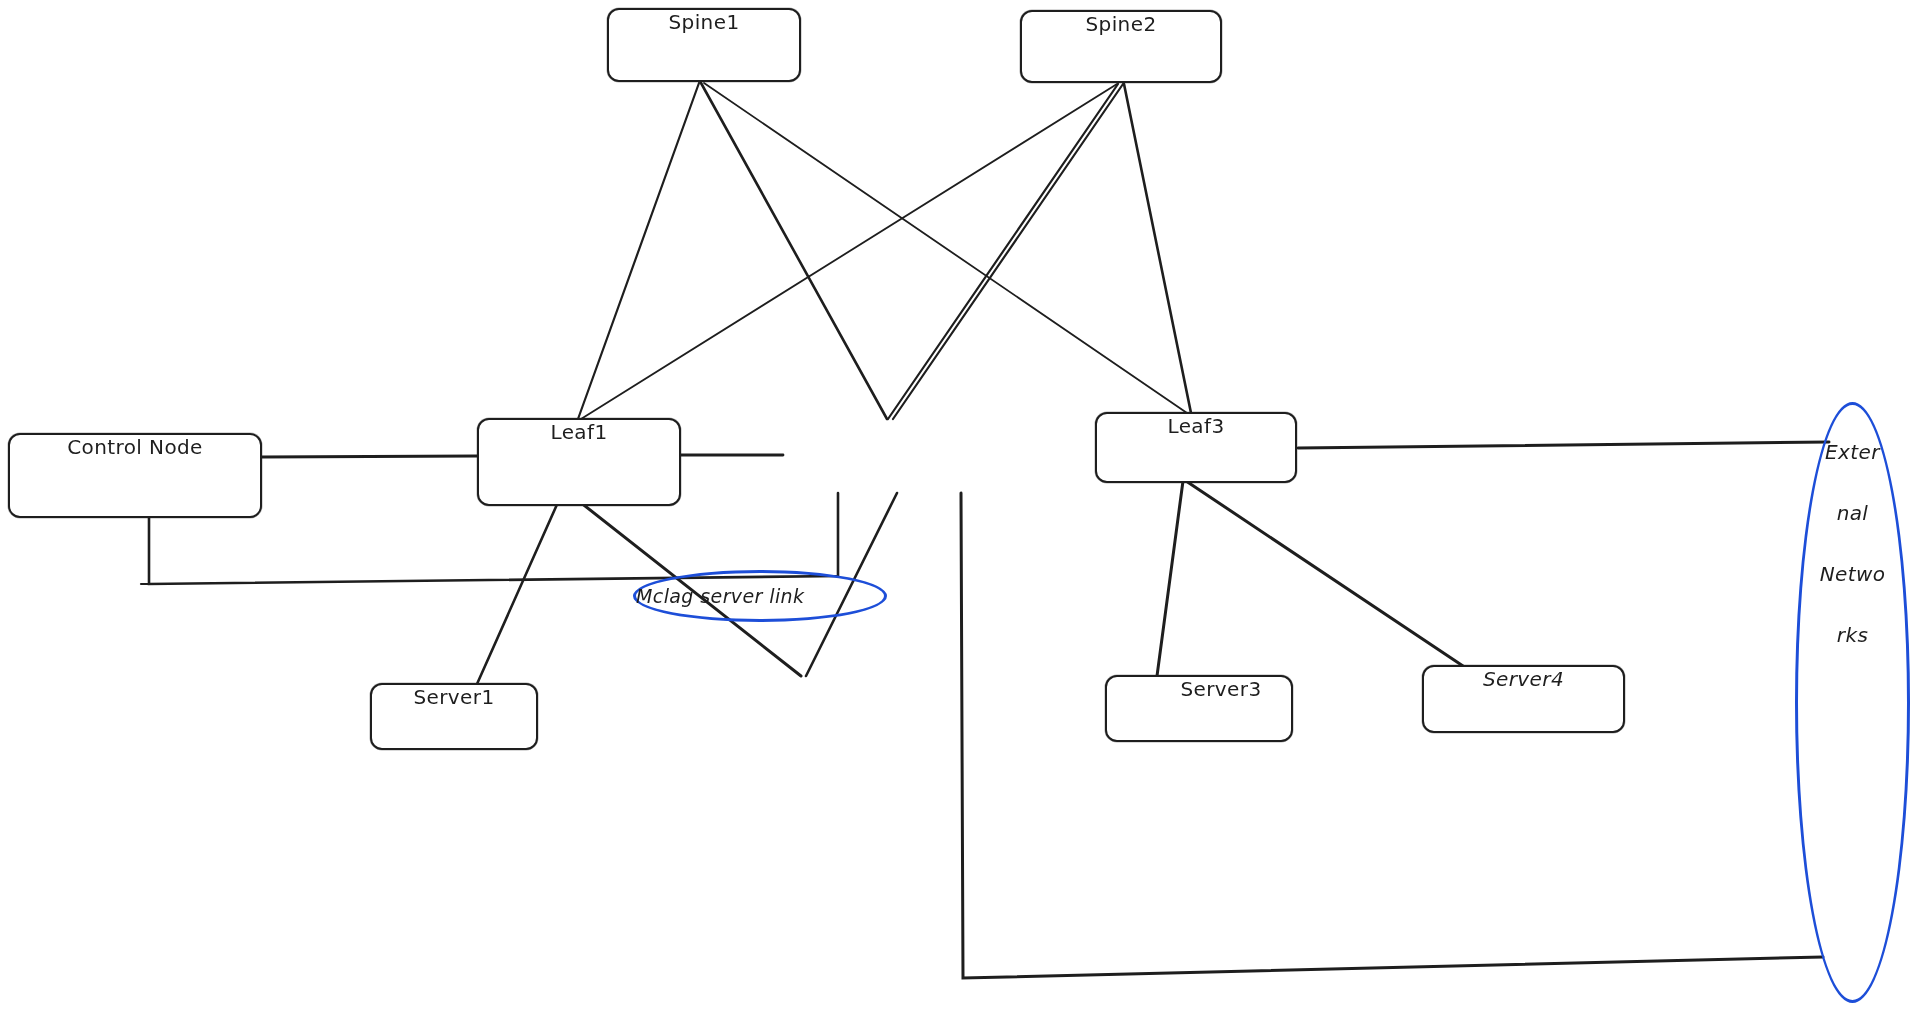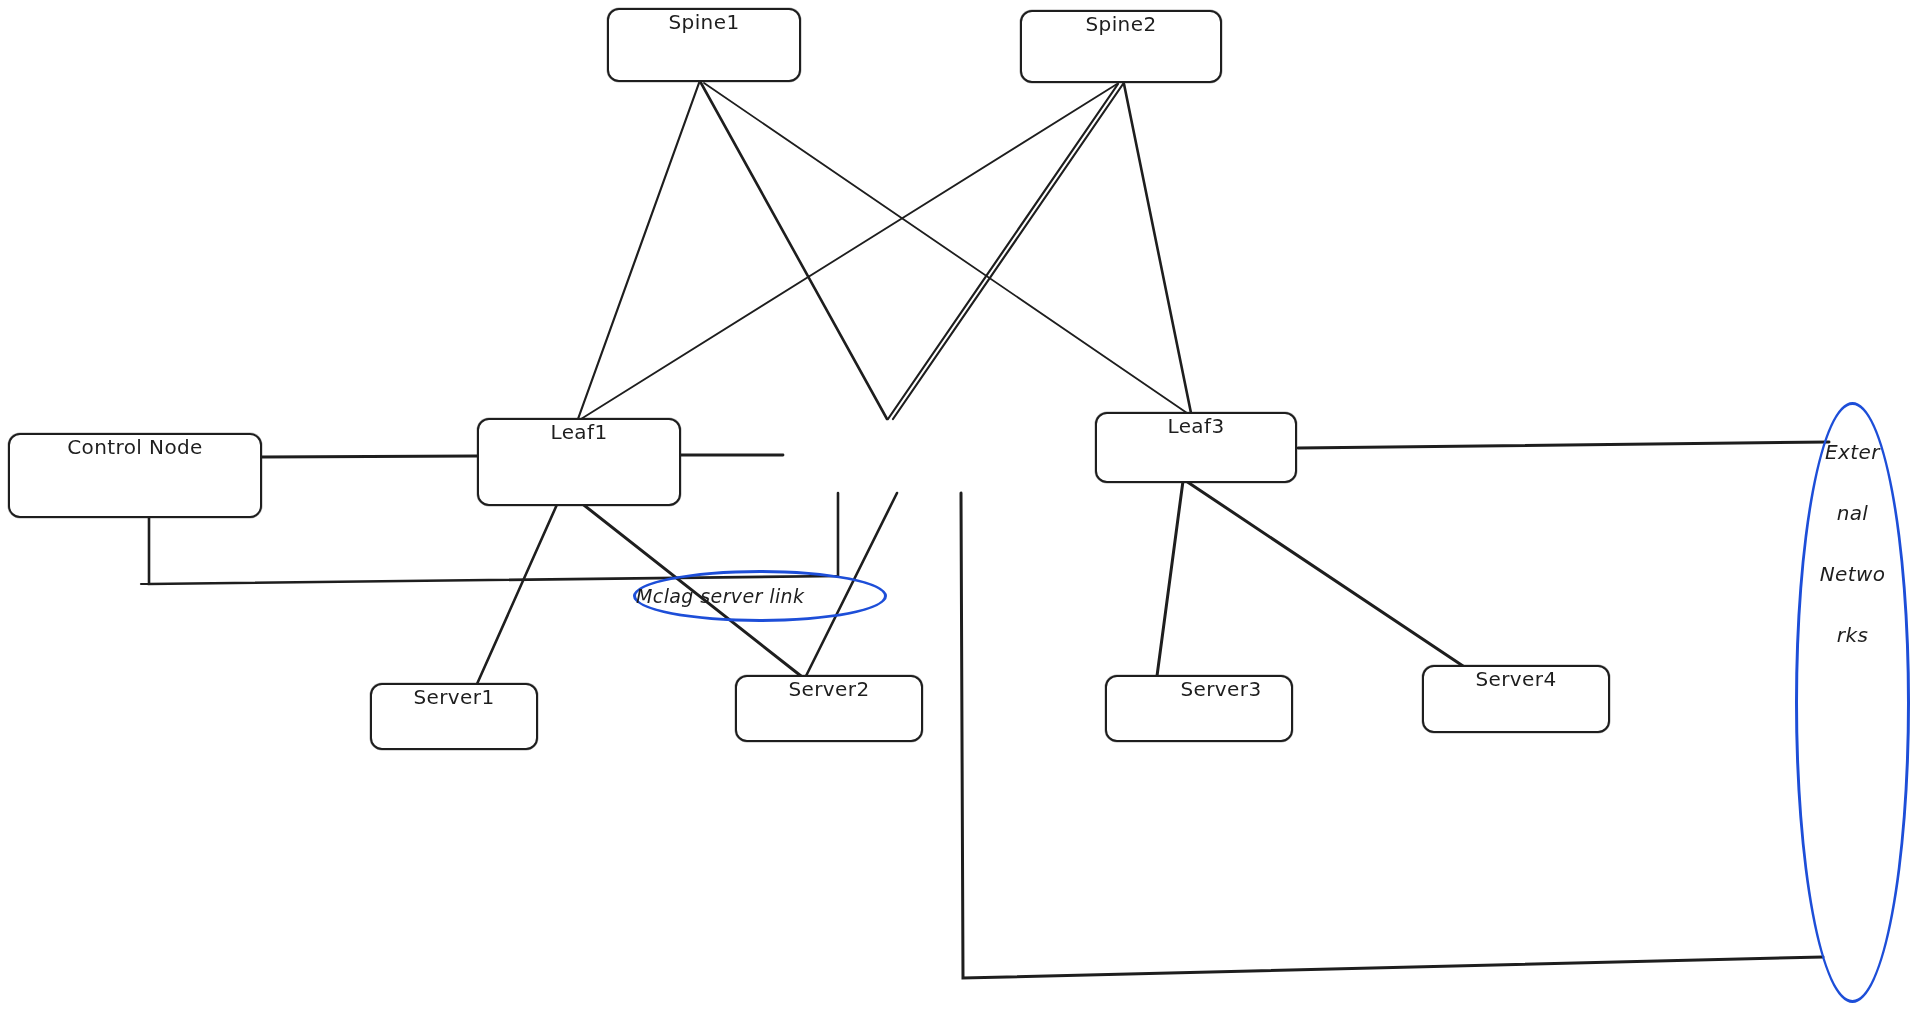--- a/index.html
+++ b/index.html
@@ -79,27 +79,24 @@
     <span class="lbl">Leaf3</span>
   </div>
 
   <div class="ellipse" style="left:633px;top:570px;width:254px;height:52px;font-size:19px;">
     <span class="lbl">Mclag server link</span>
   </div>
 
   <div class="node" style="left:370px;top:683px;width:168px;height:67px;">
     <span class="lbl">Server1</span>
   </div>
-  <div class="node" style="left:735px;top:675px;width:188px;height:67px;">
-    <span class="lbl">Server2</span>
-  </div>
   <div class="node" style="left:1105px;top:675px;width:188px;height:67px;padding-left:44px;">
     <span class="lbl">Server3</span>
   </div>
-  <div class="node" style="left:1422px;top:665px;width:188px;height:68px;">
+  <div class="node" style="left:1422px;top:665px;width:203px;height:68px;font-style:italic;">
     <span class="lbl">Server4</span>
   </div>
 
   <div class="ellipse" id="ext-ellipse" style="left:1795px;top:402px;width:115px;height:601px;border-width:3.5px;">
     <span class="lbl">Exter</span>
     <span class="lbl">nal</span>
     <span class="lbl">Netwo</span>
     <span class="lbl">rks</span>
   </div>
 

